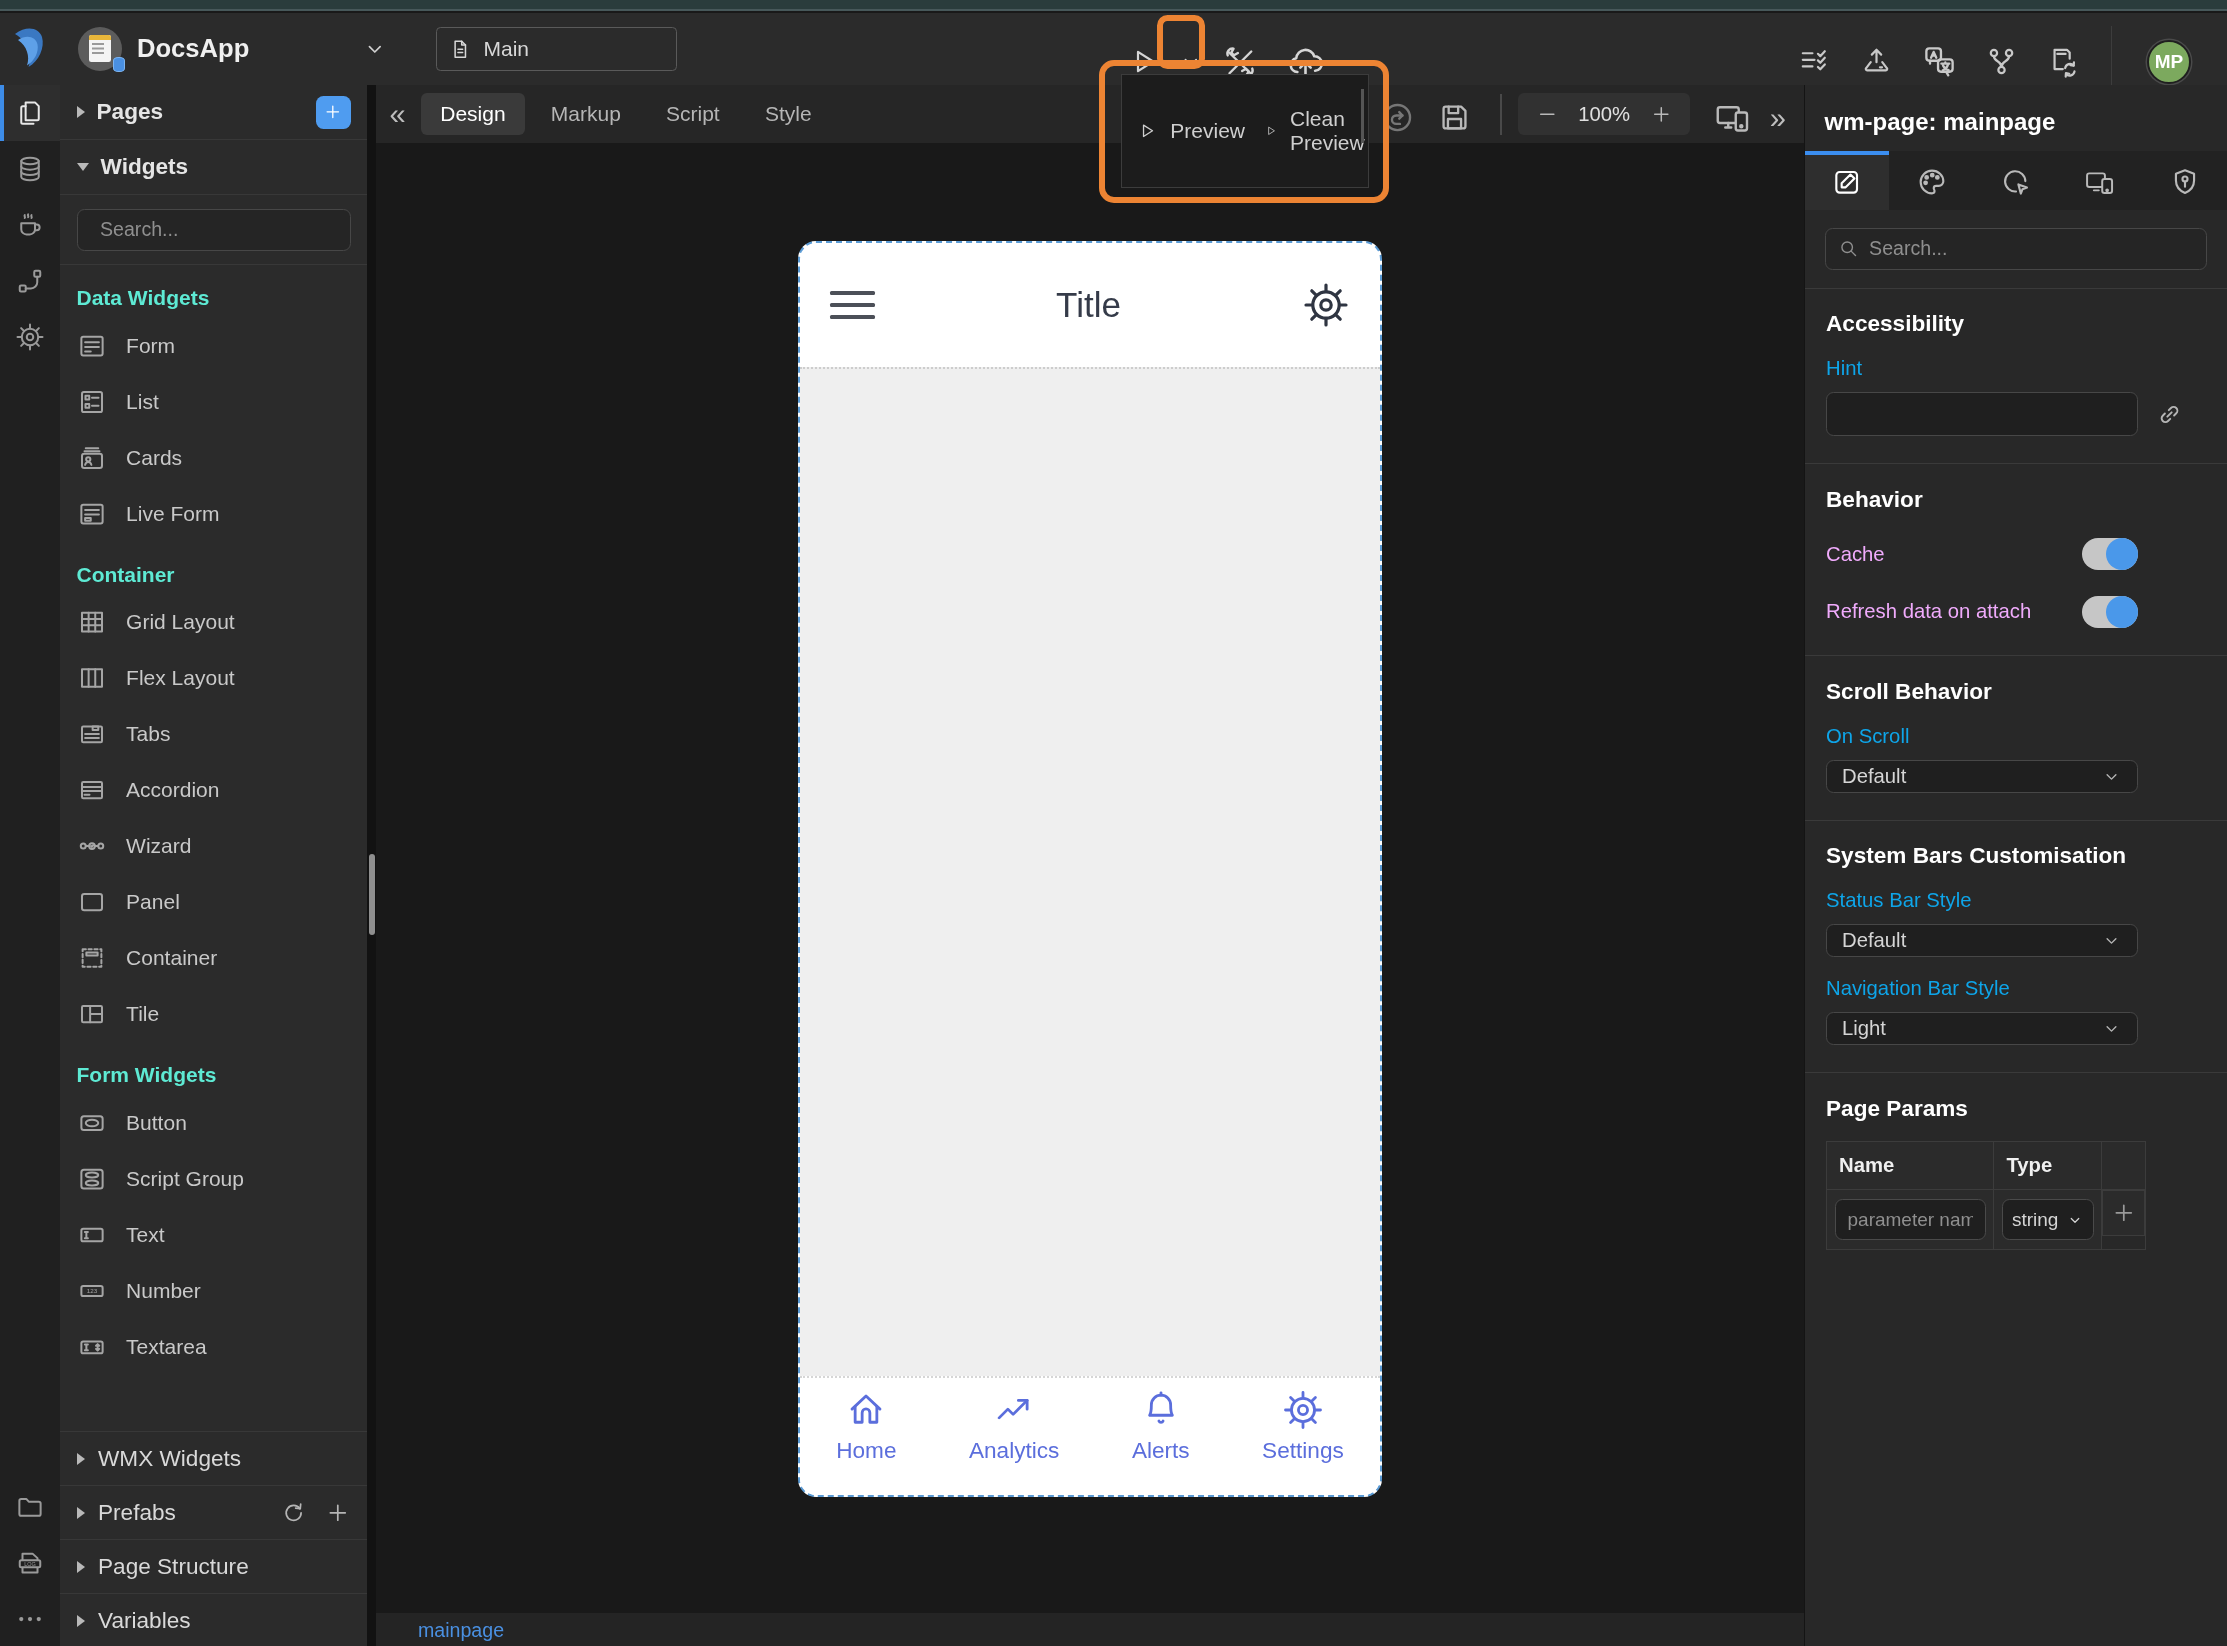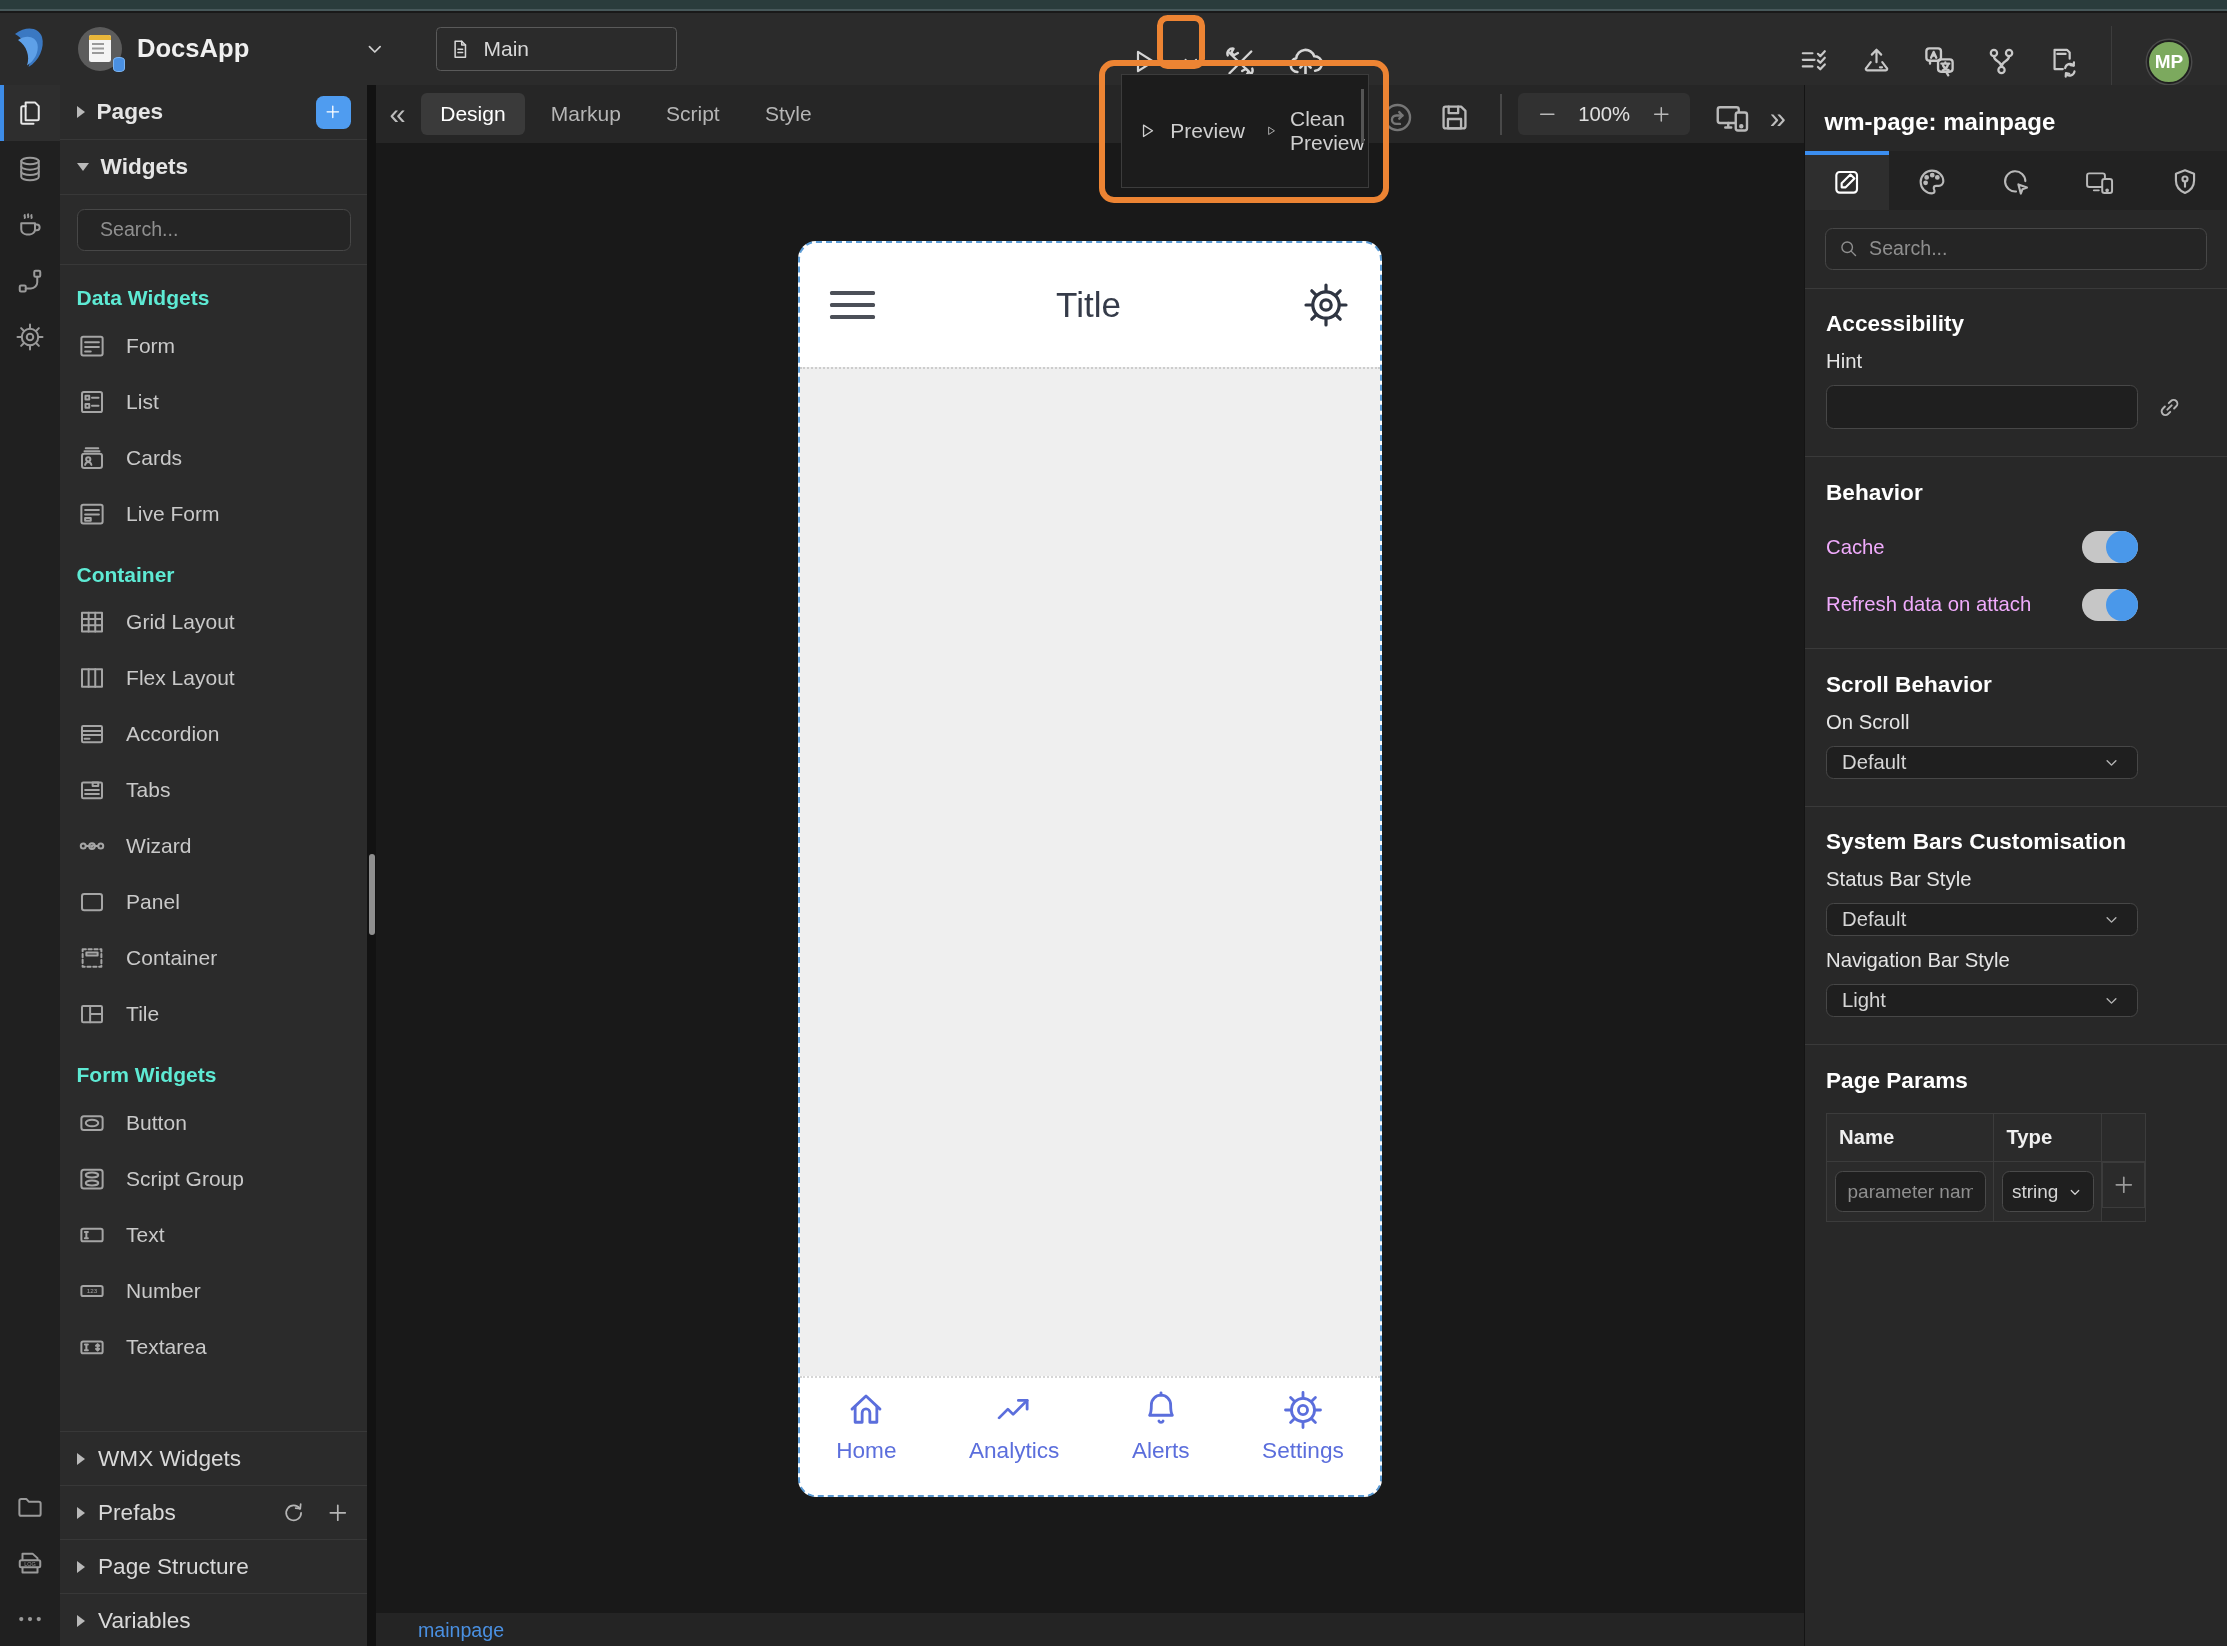--- a/index.html
+++ b/index.html
@@ -102,21 +102,21 @@
   
   .rightpanel { width:423px; background:#282828; display:flex; flex-direction:column; border-left:1.5px solid #141414; overflow:hidden; }
   .rp-title { padding:22.6px 19.6px 15px; font-size:24px; font-weight:700; color:#fff; flex:0 0 auto; }
   .rp-tabs { display:flex; height:59px; background:#222; flex:0 0 auto; }
   .rp-tab { flex:1; display:flex; align-items:center; justify-content:center; color:#b9b9b9; border-top:4.5px solid transparent; cursor:pointer; }
   .rp-tab.active { background:#2e2e2e; border-top-color:#3b8ef0; color:#fff; }
   .rp-tab svg { width:32px; height:32px; }
   .rp-search-wrap { padding:18px 19.6px; flex:0 0 auto; }
   .rp-section { border-top:1.5px solid #3a3a3a; padding:22.6px 21px 27px; flex:0 0 auto; }
   .rp-sec-title { font-size:22.6px; font-weight:700; color:#fff; }
-  .rp-label { font-size:20.3px; color:#e5e5e5; margin-top:13px; }
+  .rp-label { font-size:20.3px; color:#0ea5e9; margin-top:20px; }
   .rp-field-row { display:flex; align-items:center; gap:16.5px; margin-top:12px; }
   .rp-input { width:312px; height:44px; background:#1f1f1f; border:1.5px solid #474747; border-radius:7.5px; color:#d5d5d5; font-size:20.3px; font-family:inherit; padding:0 13.5px; outline:none; }
   .rp-input::placeholder { color:#8f8f8f; }
   .link-ic { color:#b5b5b5; }
   .toggle-row { width:312px; display:flex; align-items:center; margin-top:25.6px; }
   .toggle-row .tlabel { flex:1; font-size:20.3px; color:#f0abfc; }
   .toggle { width:56px; height:32px; border-radius:16px; background:#c6c6c6; position:relative; cursor:pointer; }
   .toggle .knob { position:absolute; top:0; width:32px; height:32px; border-radius:50%; background:#4a98ea; }
   .toggle.on .knob { right:0; }
   .rp-select { width:312px; height:33px; background:#1f1f1f; border:1.5px solid #474747; border-radius:7.5px; display:flex; align-items:center; justify-content:space-between; padding:0 15px; margin-top:12px; font-size:20.3px; color:#d5d5d5; cursor:pointer; }
@@ -368,32 +368,32 @@
       </div>
       <div class="w-item">
         <svg class="ic" viewBox="0 0 24 24">
             <rect x="4" y="5" width="16" height="14"></rect>
             <path d="M9.3 5v14M14.6 5v14"></path>
           </svg>
         <span>Flex Layout</span>
       </div>
       <div class="w-item">
         <svg class="ic" viewBox="0 0 24 24">
-            <rect x="4" y="5.5" width="16" height="13" rx="1"></rect>
-            <path d="M4 9.5h16M4 12.7h16M6 15.8h4"></path>
-          </svg>
-        <span>Accordion</span>
-      </div>
-      <div class="w-item">
-        <svg class="ic" viewBox="0 0 24 24">
             <rect x="4" y="6" width="16" height="12.5" rx="1"></rect>
             <rect x="12.5" y="6" width="4.5" height="2.8"></rect>
             <path d="M6.5 12h11M6.5 15.2h11"></path>
           </svg>
         <span>Tabs</span>
+      </div>
+      <div class="w-item">
+        <svg class="ic" viewBox="0 0 24 24">
+            <rect x="4" y="5.5" width="16" height="13" rx="1"></rect>
+            <path d="M4 9.5h16M4 12.7h16M6 15.8h4"></path>
+          </svg>
+        <span>Accordion</span>
       </div>
       <div class="w-item">
         <svg class="ic" viewBox="0 0 24 24">
             <circle cx="5" cy="12" r="2"></circle>
             <circle cx="12" cy="12" r="2.3"></circle>
             <circle cx="19" cy="12" r="2"></circle>
             <path d="M7 12h2.6M14.4 12H17"></path>
             <path d="M11.2 12l.6.7 1.1-1.3"></path>
           </svg>
         <span>Wizard</span>

